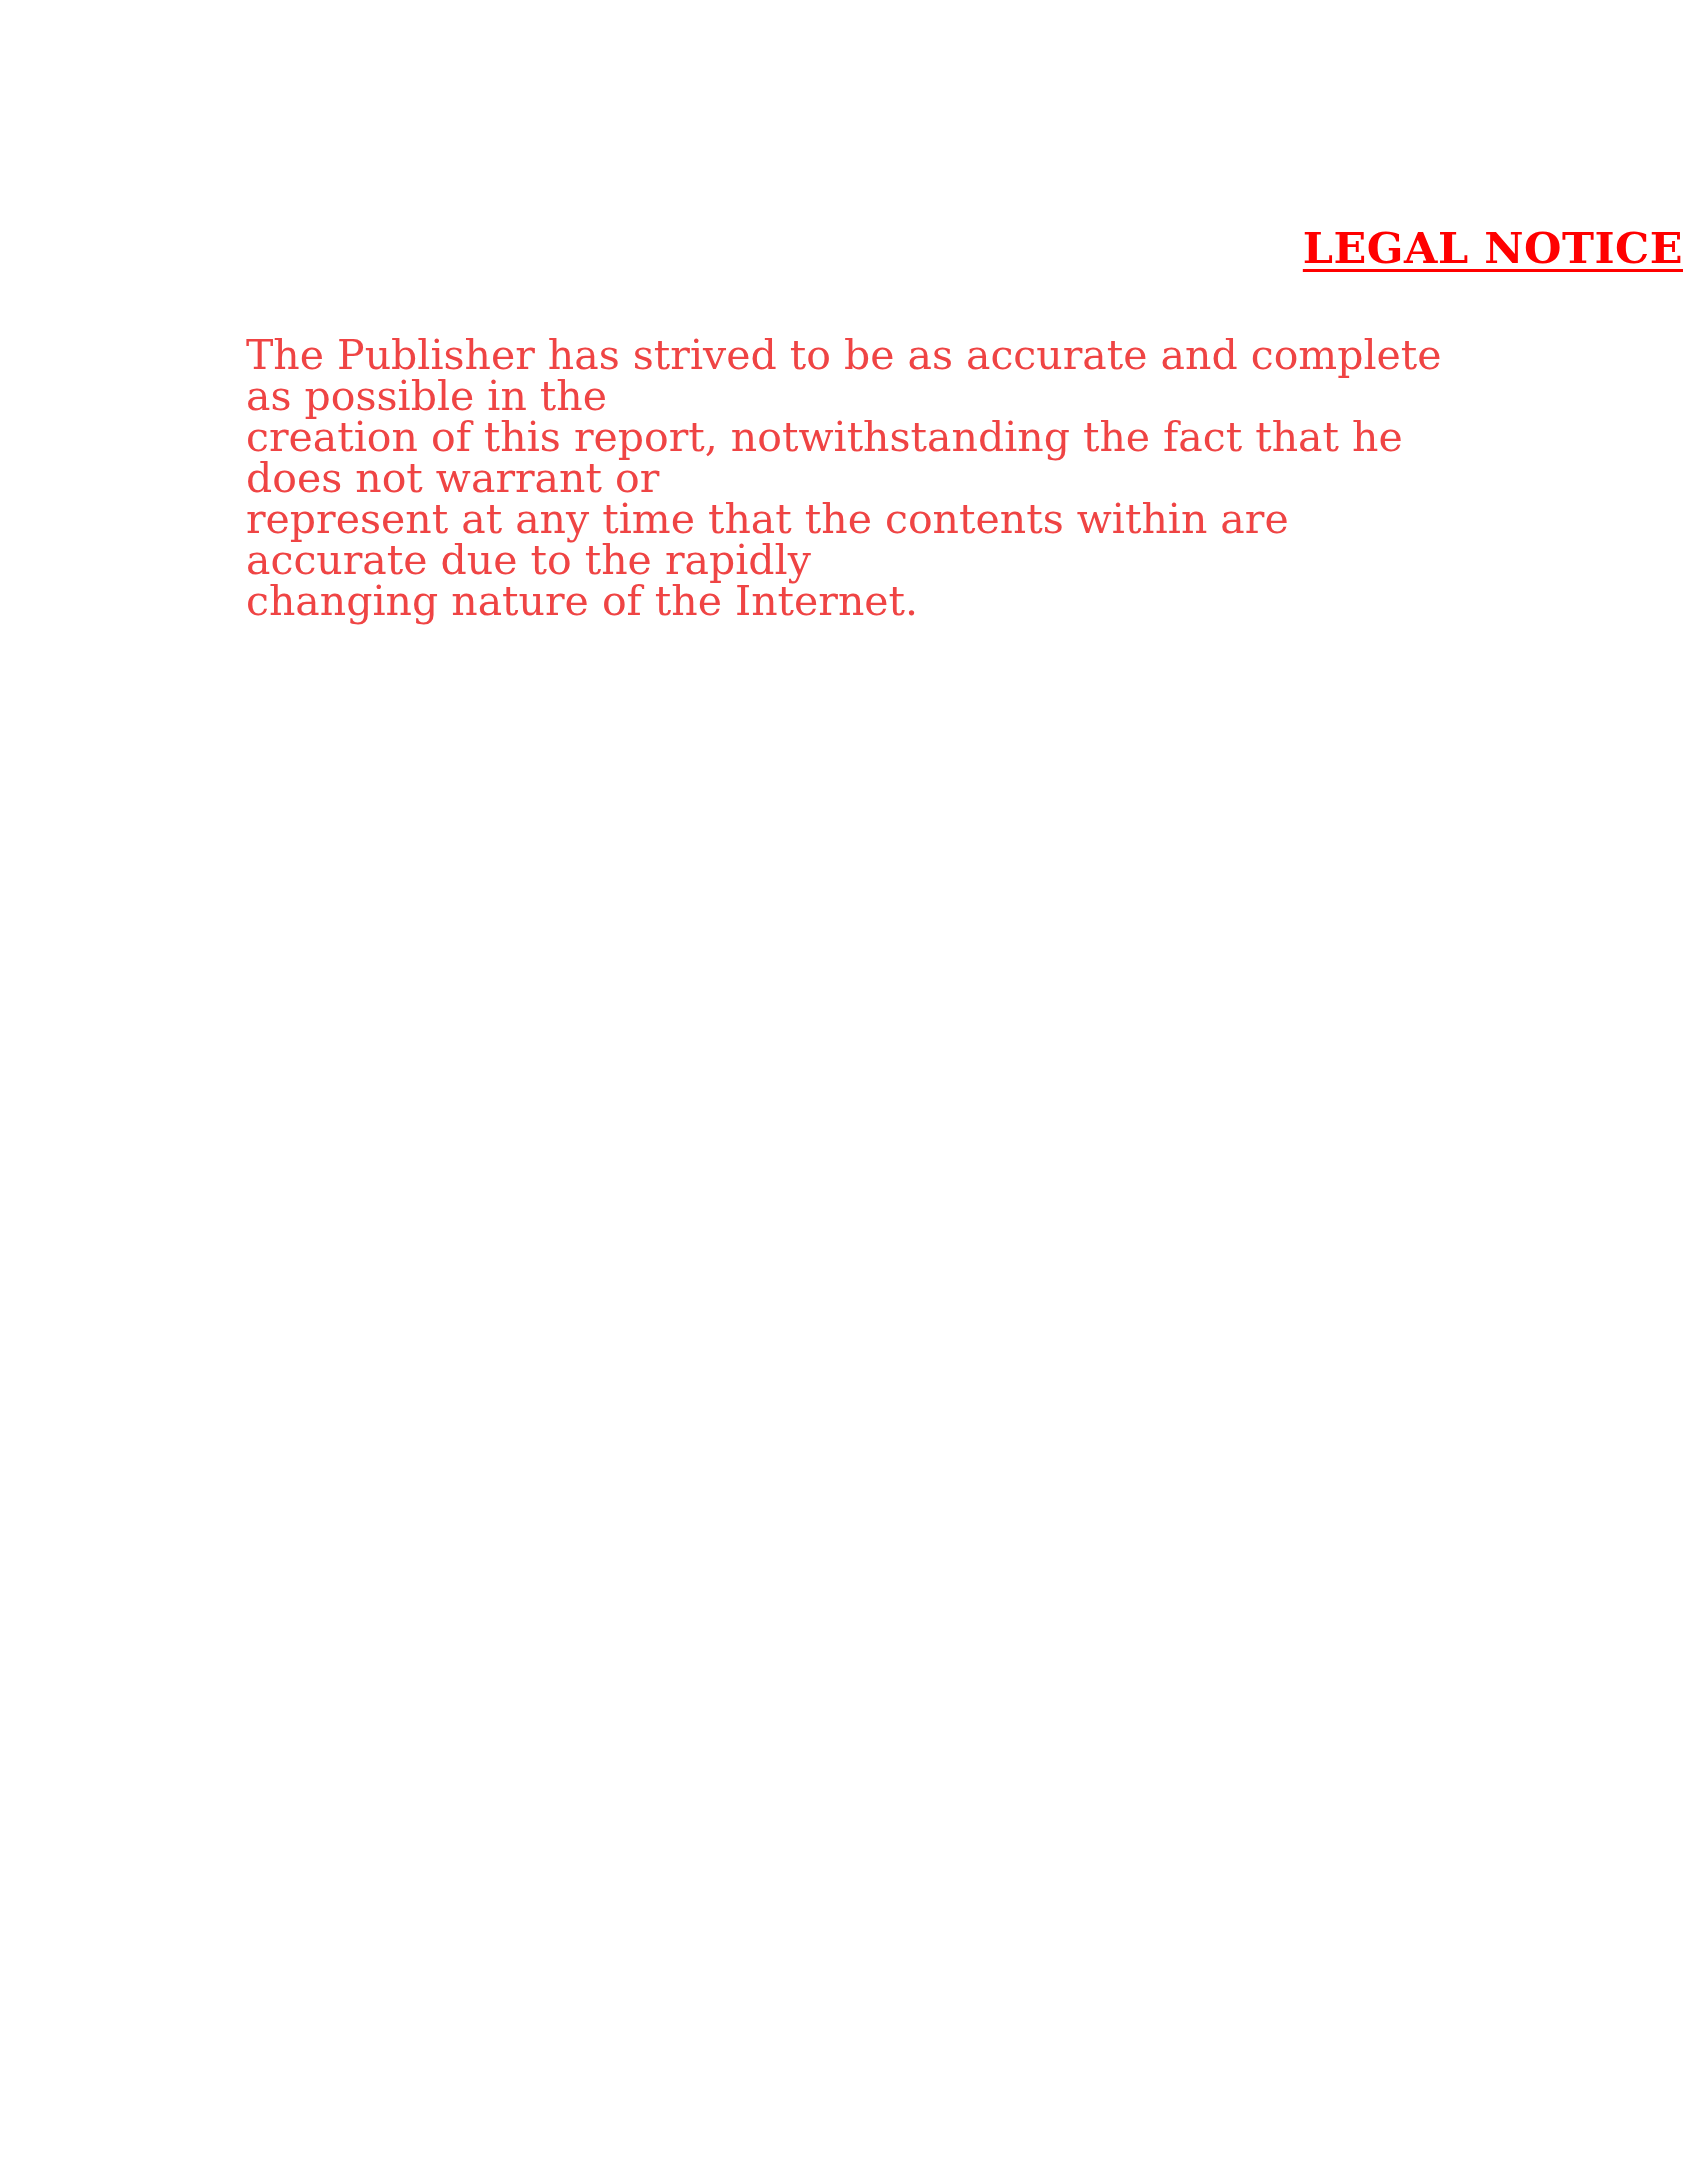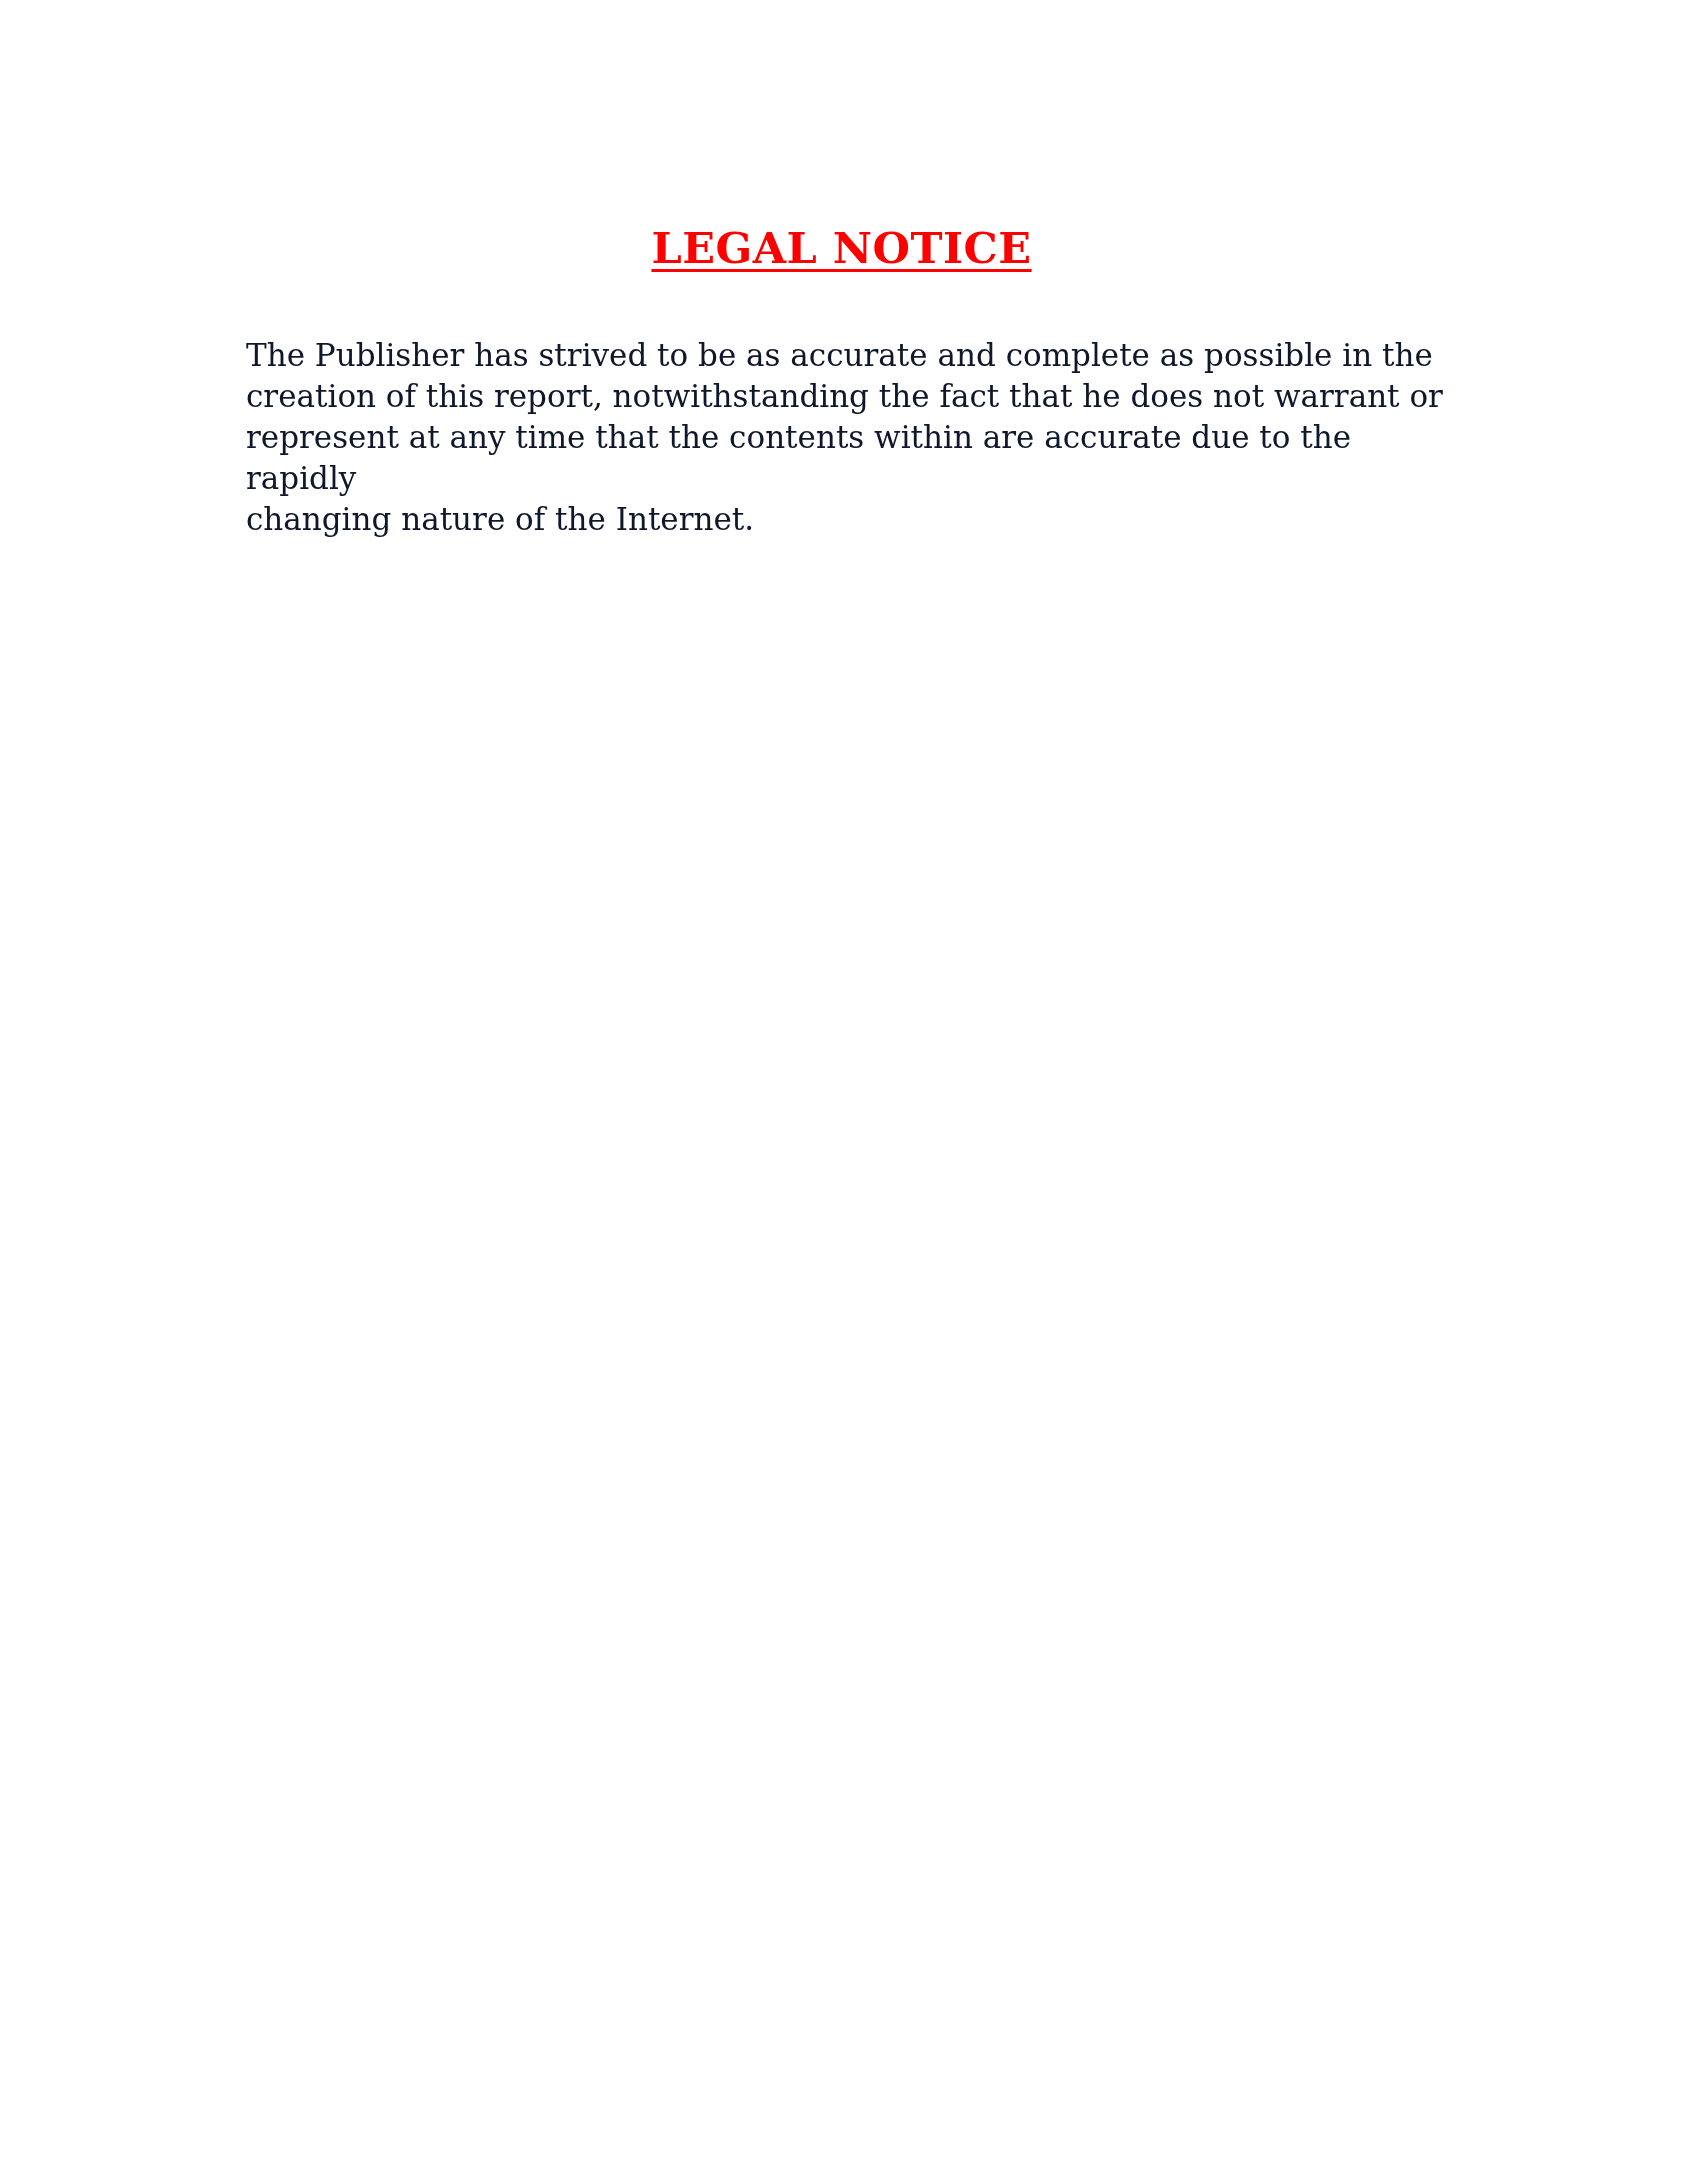--- a/index.html
+++ b/index.html
@@ -13,38 +13,38 @@
     height: 2178px;
     background: #ffffff;
     font-family: "DejaVu Serif", "Liberation Serif", serif;
     overflow: hidden;
   }
   .doc-title {
     position: absolute;
     top: 194px;
     left: 0;
     width: 100%;
-    text-align: center;
+    text-align: right;
     font-size: 43px;
     font-weight: bold;
     color: #ff0000;
     letter-spacing: 0.5px;
   }
   .doc-title .title-text {
     text-decoration: underline;
     text-decoration-thickness: 3px;
     text-underline-offset: 6px;
   }
   .doc-body {
     position: absolute;
     top: 335px;
     left: 246px;
     width: 1208px;
-    color: #0f172a;
-    font-size: 31px;
+    color: #ef4444;
+    font-size: 41px;
     line-height: 41px;
   }
   .doc-paragraph {
     margin: 0 0 41px 0;
   }
 </style>
 </head>
 <body>
 
 <div class="page">

